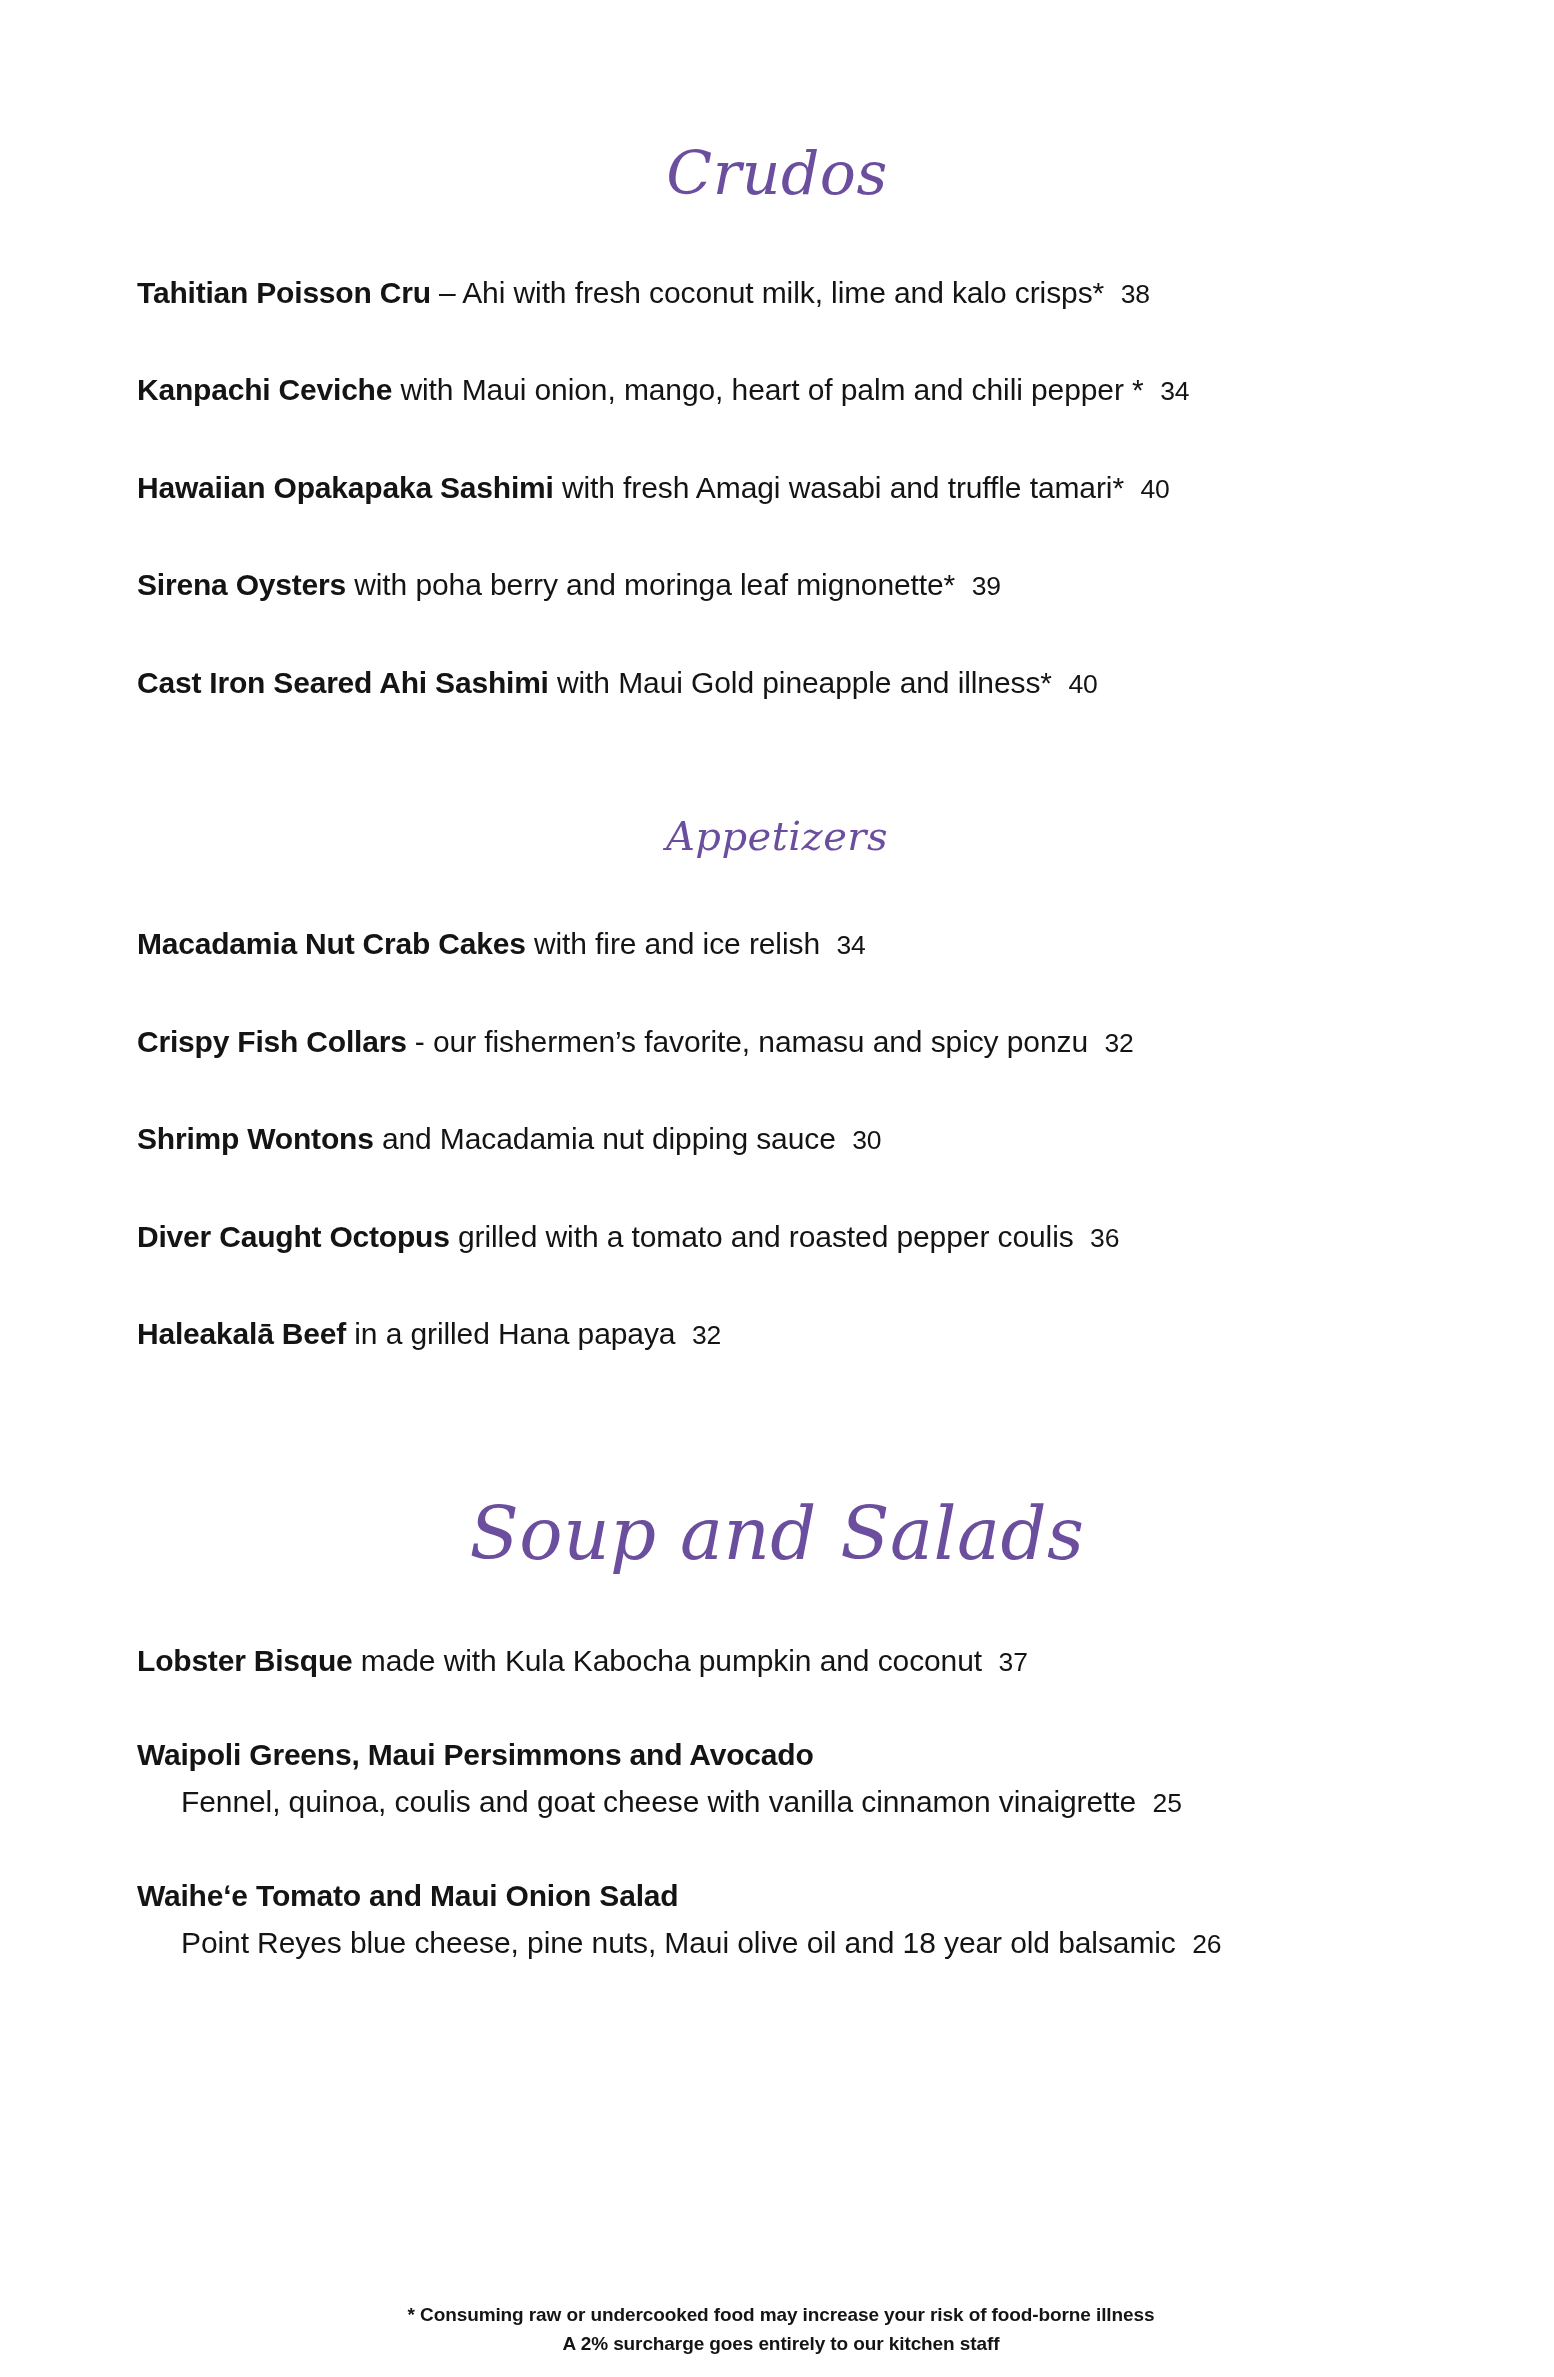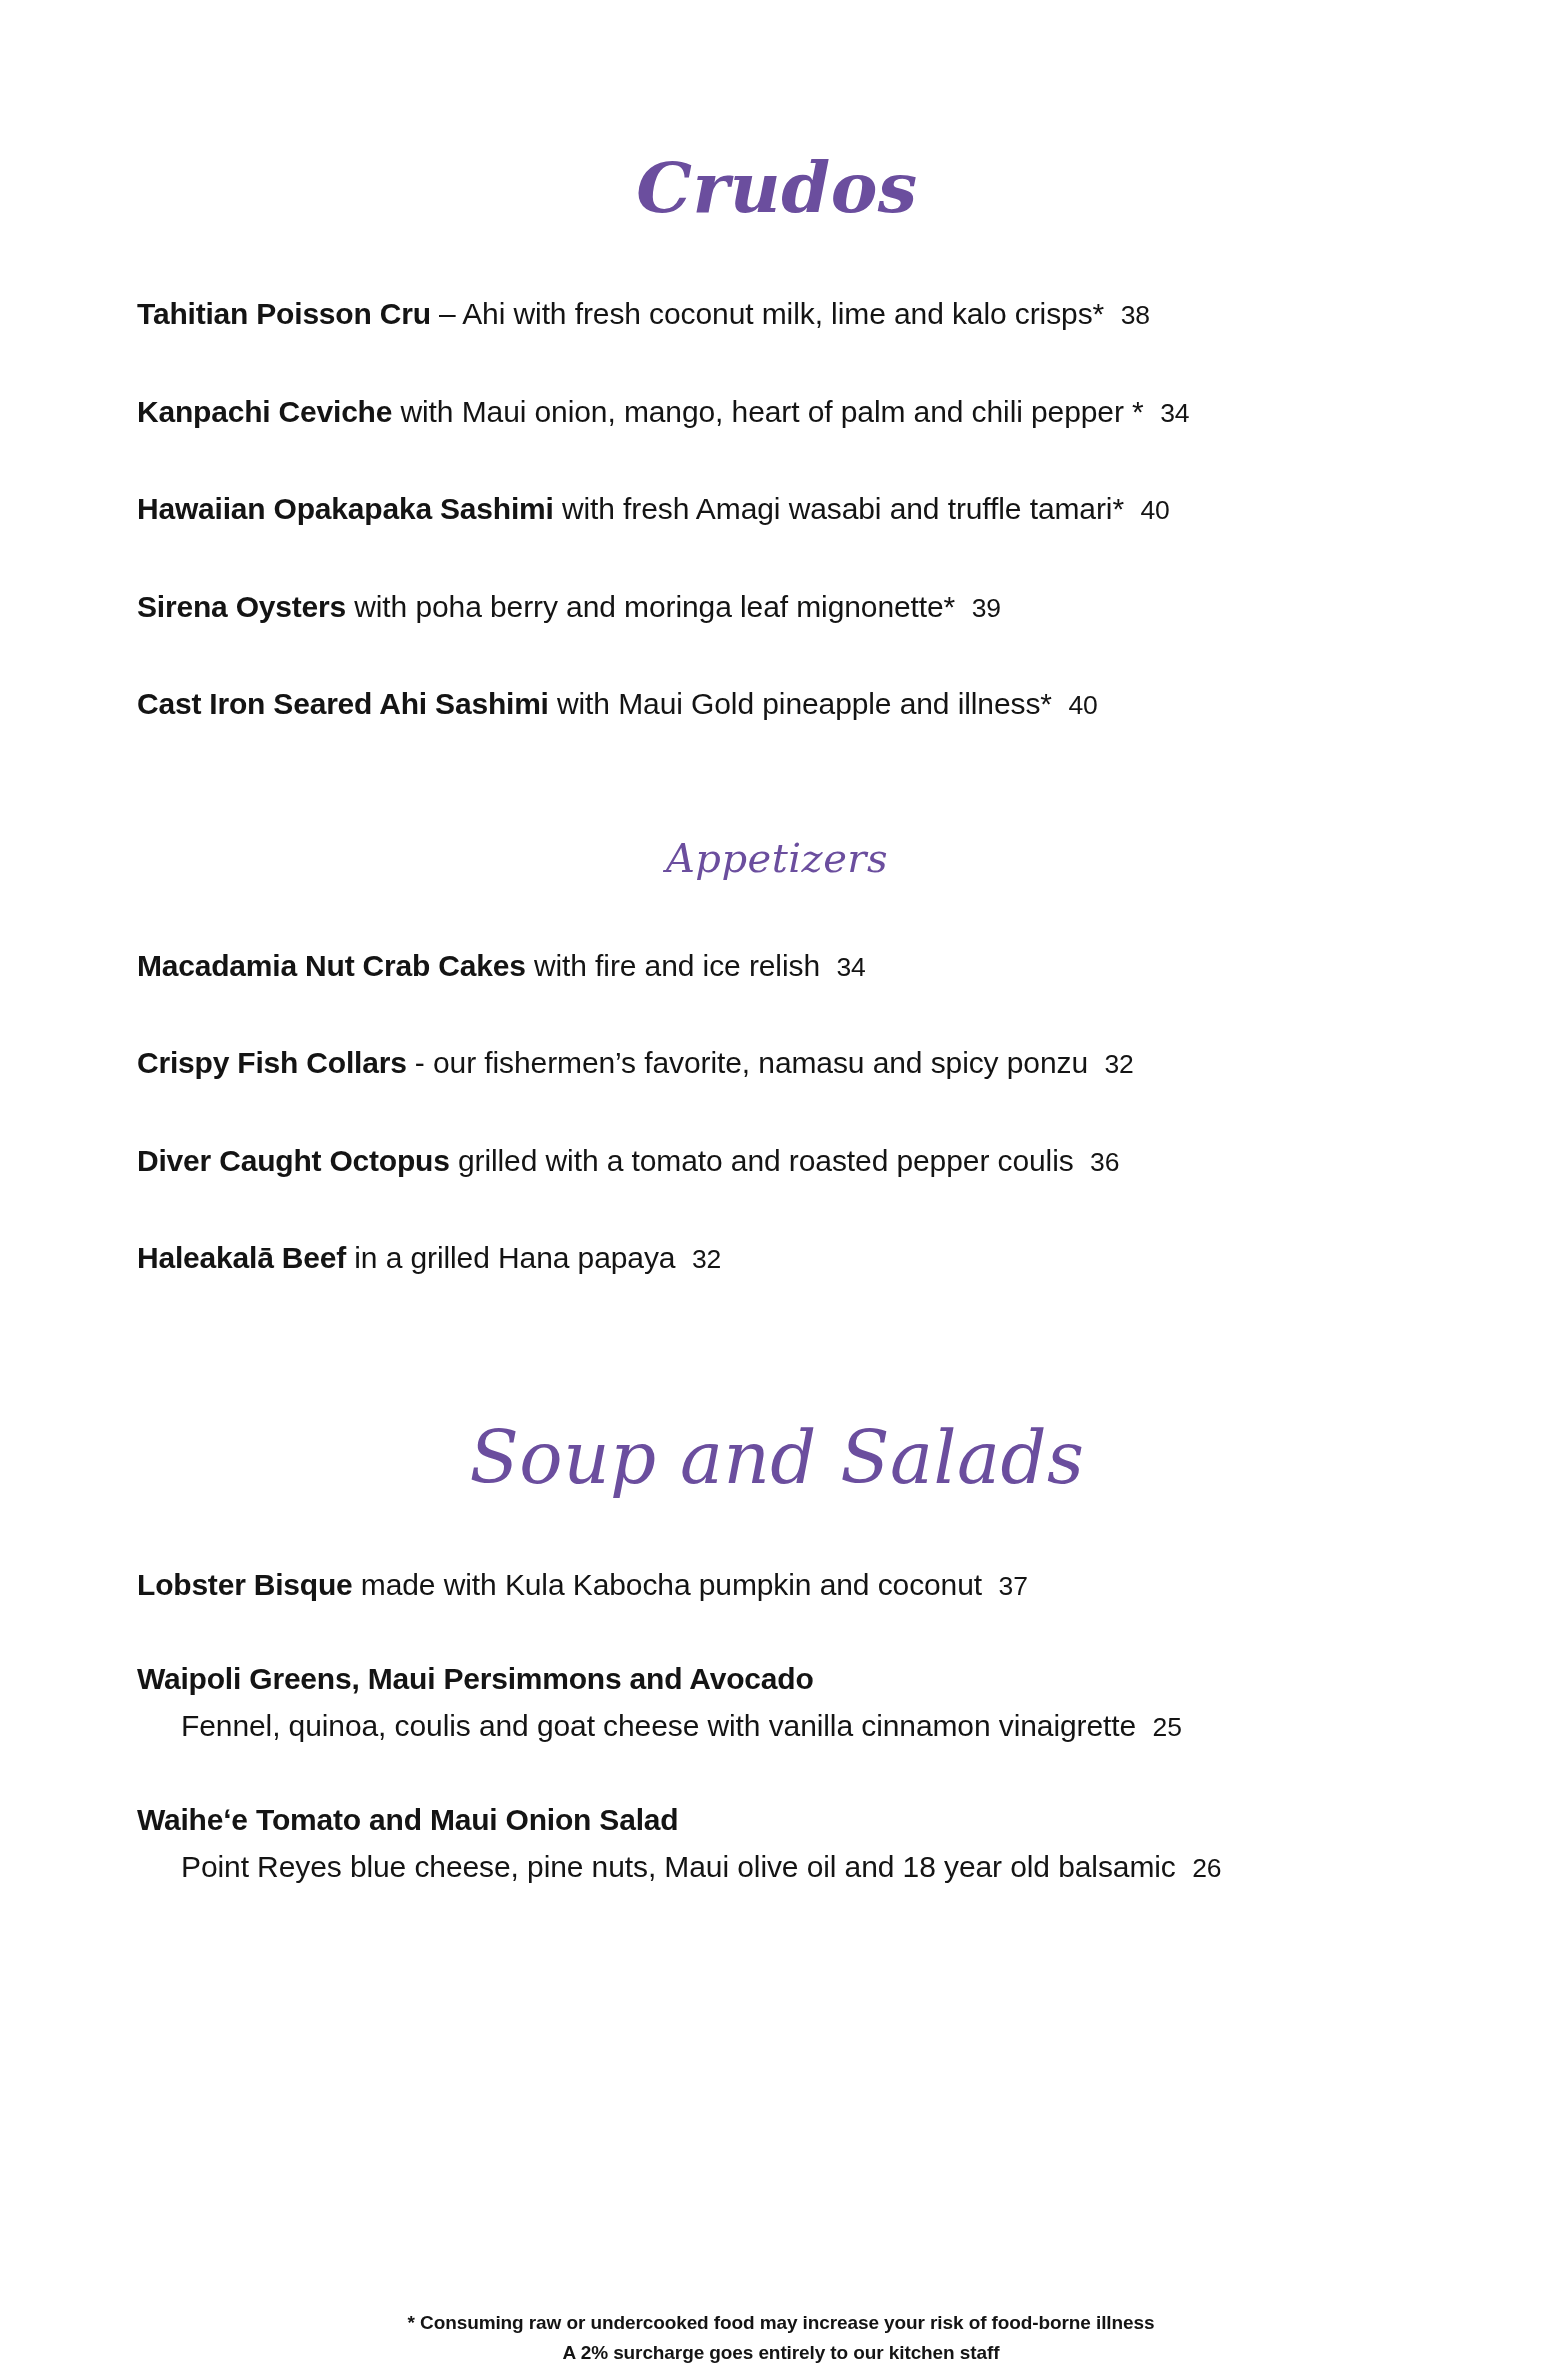--- a/index.html
+++ b/index.html
@@ -26,21 +26,21 @@
 
   
   .section-heading {
     font-family: "DejaVu Serif", "Liberation Serif", serif;
     font-style: italic;
     font-weight: 400;
     color: #6b4e9e;
     text-align: center;
     letter-spacing: 0.5px;
   }
-  .section-heading.crudos      { font-size: 70px; padding-top: 88px; font-weight: bold; }
+  .section-heading.crudos      { font-size: 60px; padding-top: 88px; }
   .section-heading.appetizers  { font-size: 40px; padding-top: 79px; }
   .section-heading.soupsalads  { font-size: 72px; padding-top: 79px; }
 
   
   .section-items {
     margin: 0;
     padding: 0;
     list-style: none;
   }
   .menu-item {
@@ -124,20 +124,23 @@
   <h2 class="section-heading appetizers">Appetizers</h2>
 
   <ul class="section-items appetizers-list">
     <li class="menu-item">
       <span class="item-name">Macadamia Nut Crab Cakes</span><span class="item-desc"> with fire and ice relish</span>&nbsp;&nbsp;<span class="item-price">34</span>
     </li>
     <li class="menu-item">
       <span class="item-name">Crispy Fish Collars</span><span class="item-desc"> - our fishermen’s favorite, namasu and spicy ponzu</span>&nbsp;&nbsp;<span class="item-price">32</span>
     </li>
     <li class="menu-item">
+      <span class="item-name">Shrimp Wontons</span><span class="item-desc"> and Macadamia nut dipping sauce</span>&nbsp;&nbsp;<span class="item-price">30</span>
+    </li>
+    <li class="menu-item">
       <span class="item-name">Diver Caught Octopus</span><span class="item-desc"> grilled with a tomato and roasted pepper coulis</span>&nbsp;&nbsp;<span class="item-price">36</span>
     </li>
     <li class="menu-item">
       <span class="item-name">Haleakalā Beef</span><span class="item-desc"> in a grilled Hana papaya</span>&nbsp;&nbsp;<span class="item-price">32</span>
     </li>
   </ul>
 
   <h2 class="section-heading soupsalads">Soup and Salads</h2>
 
   <ul class="section-items soup-list">

